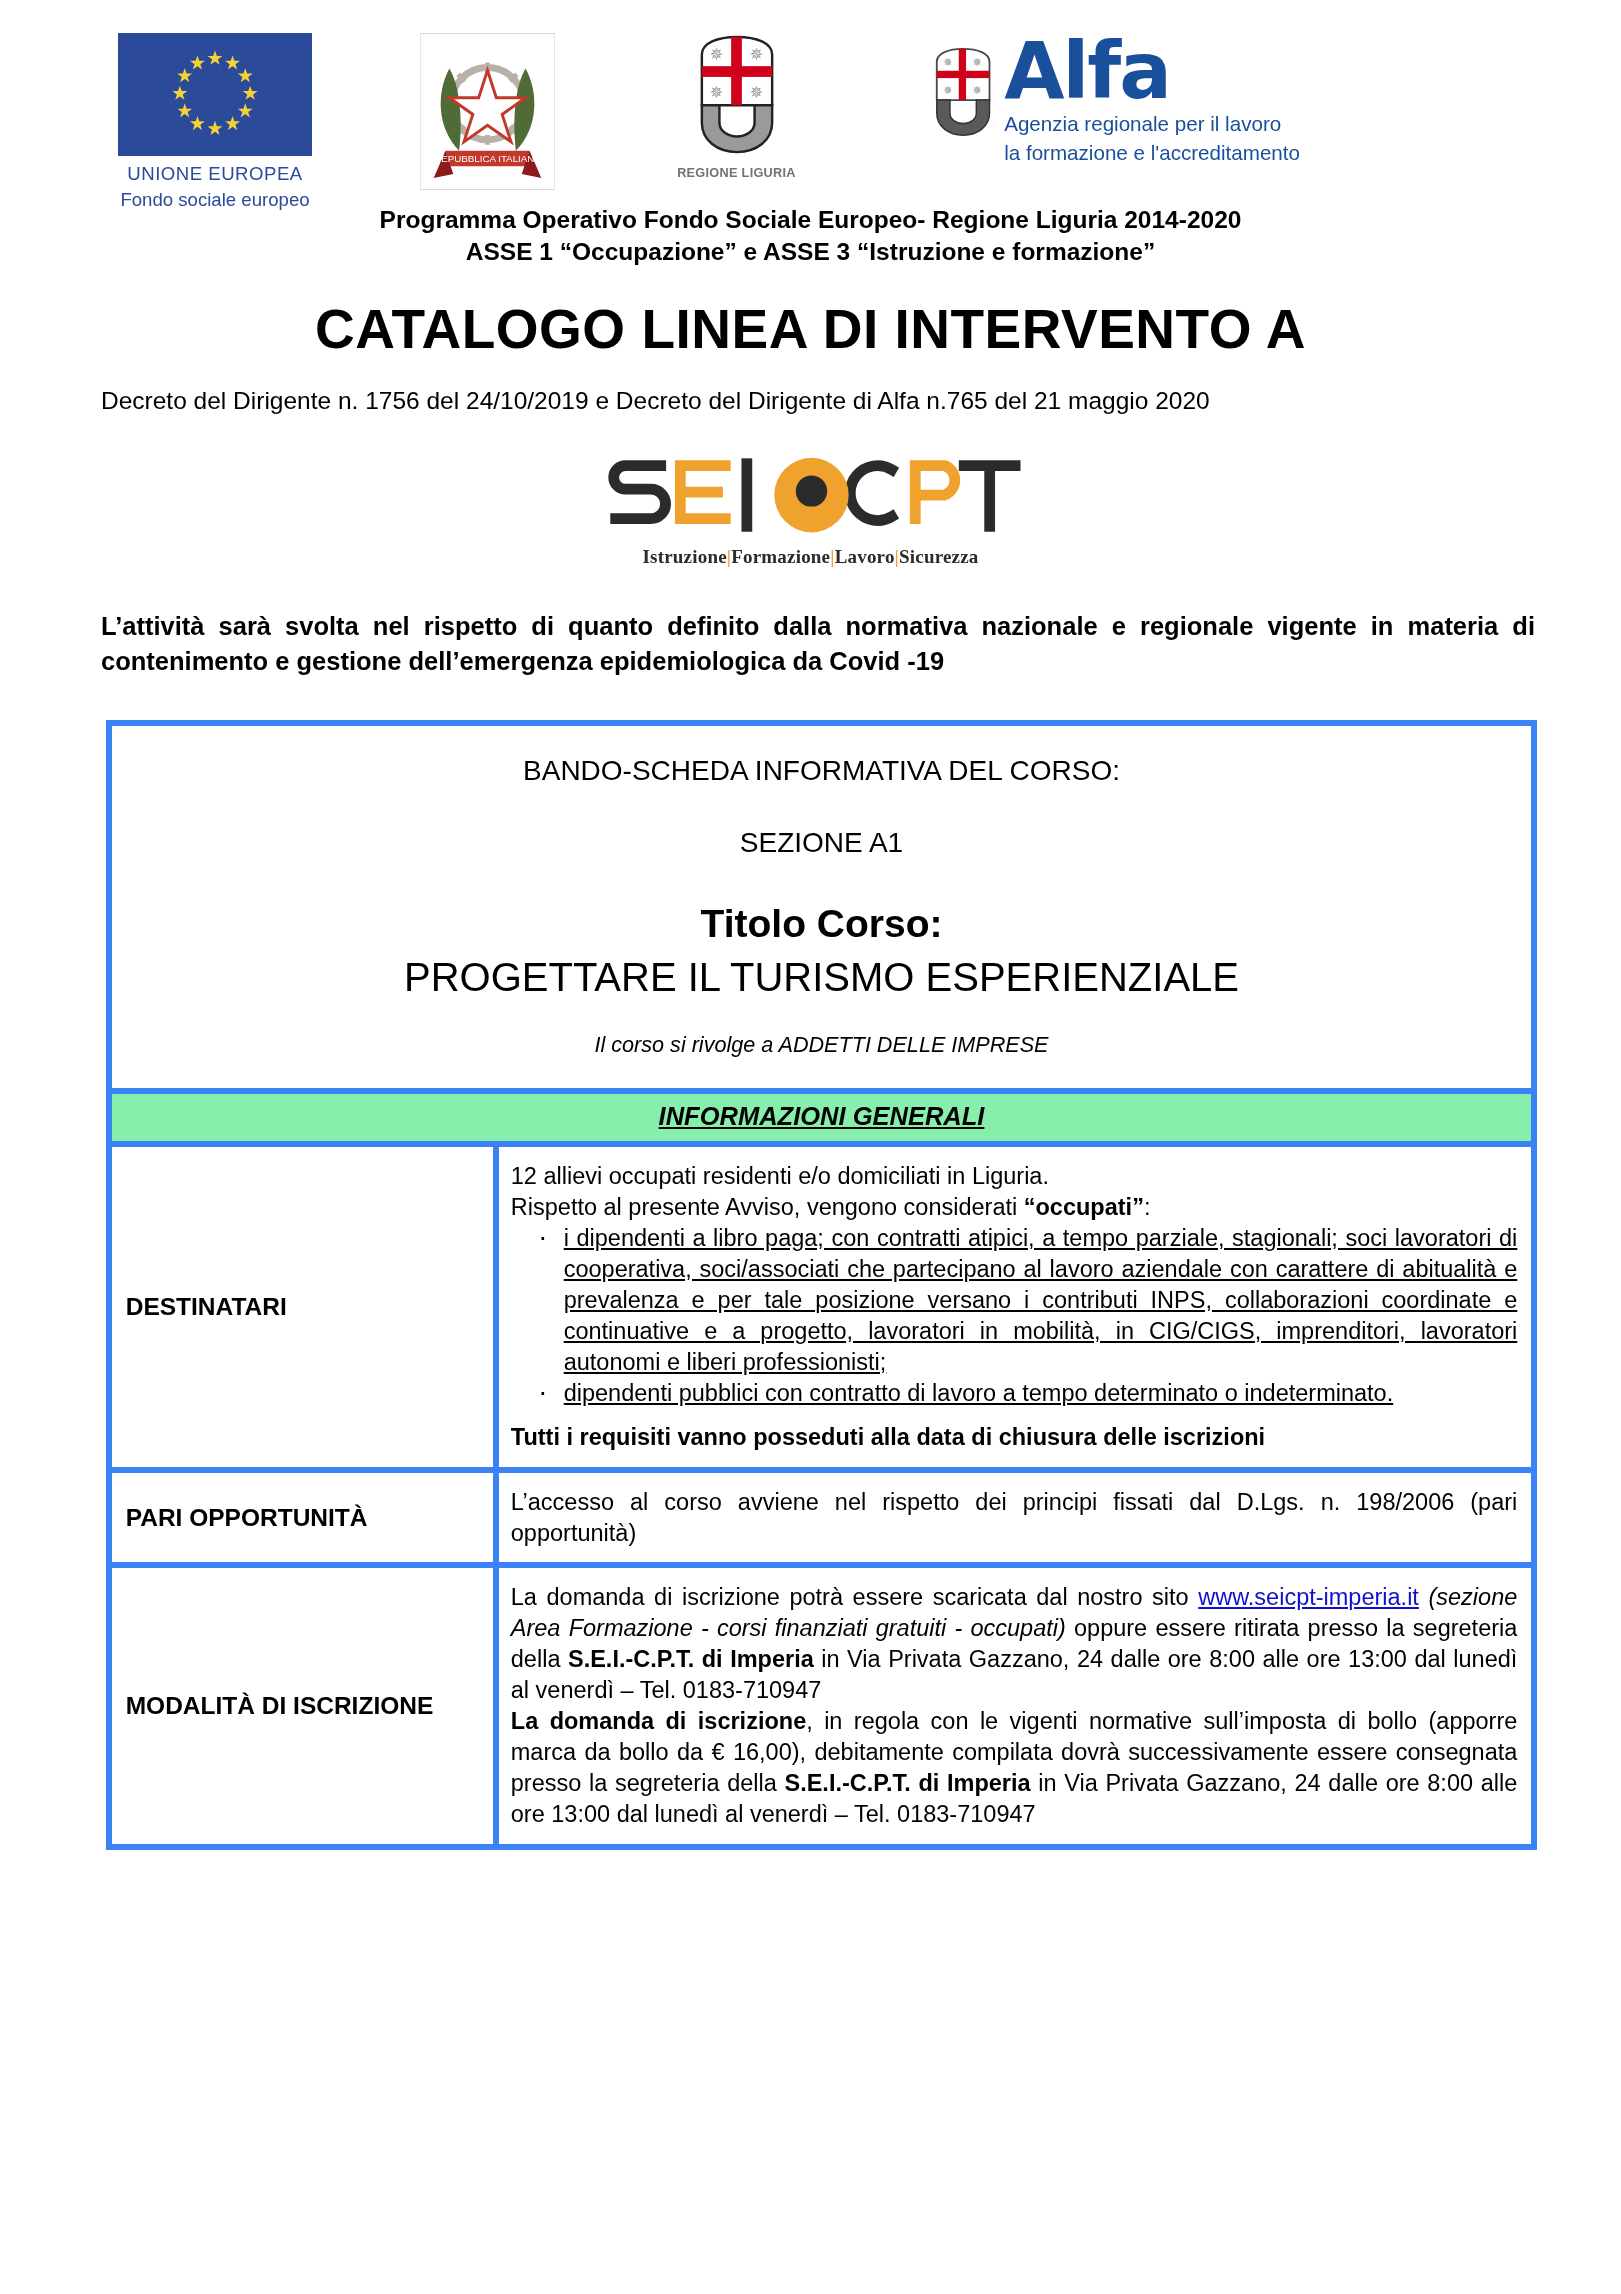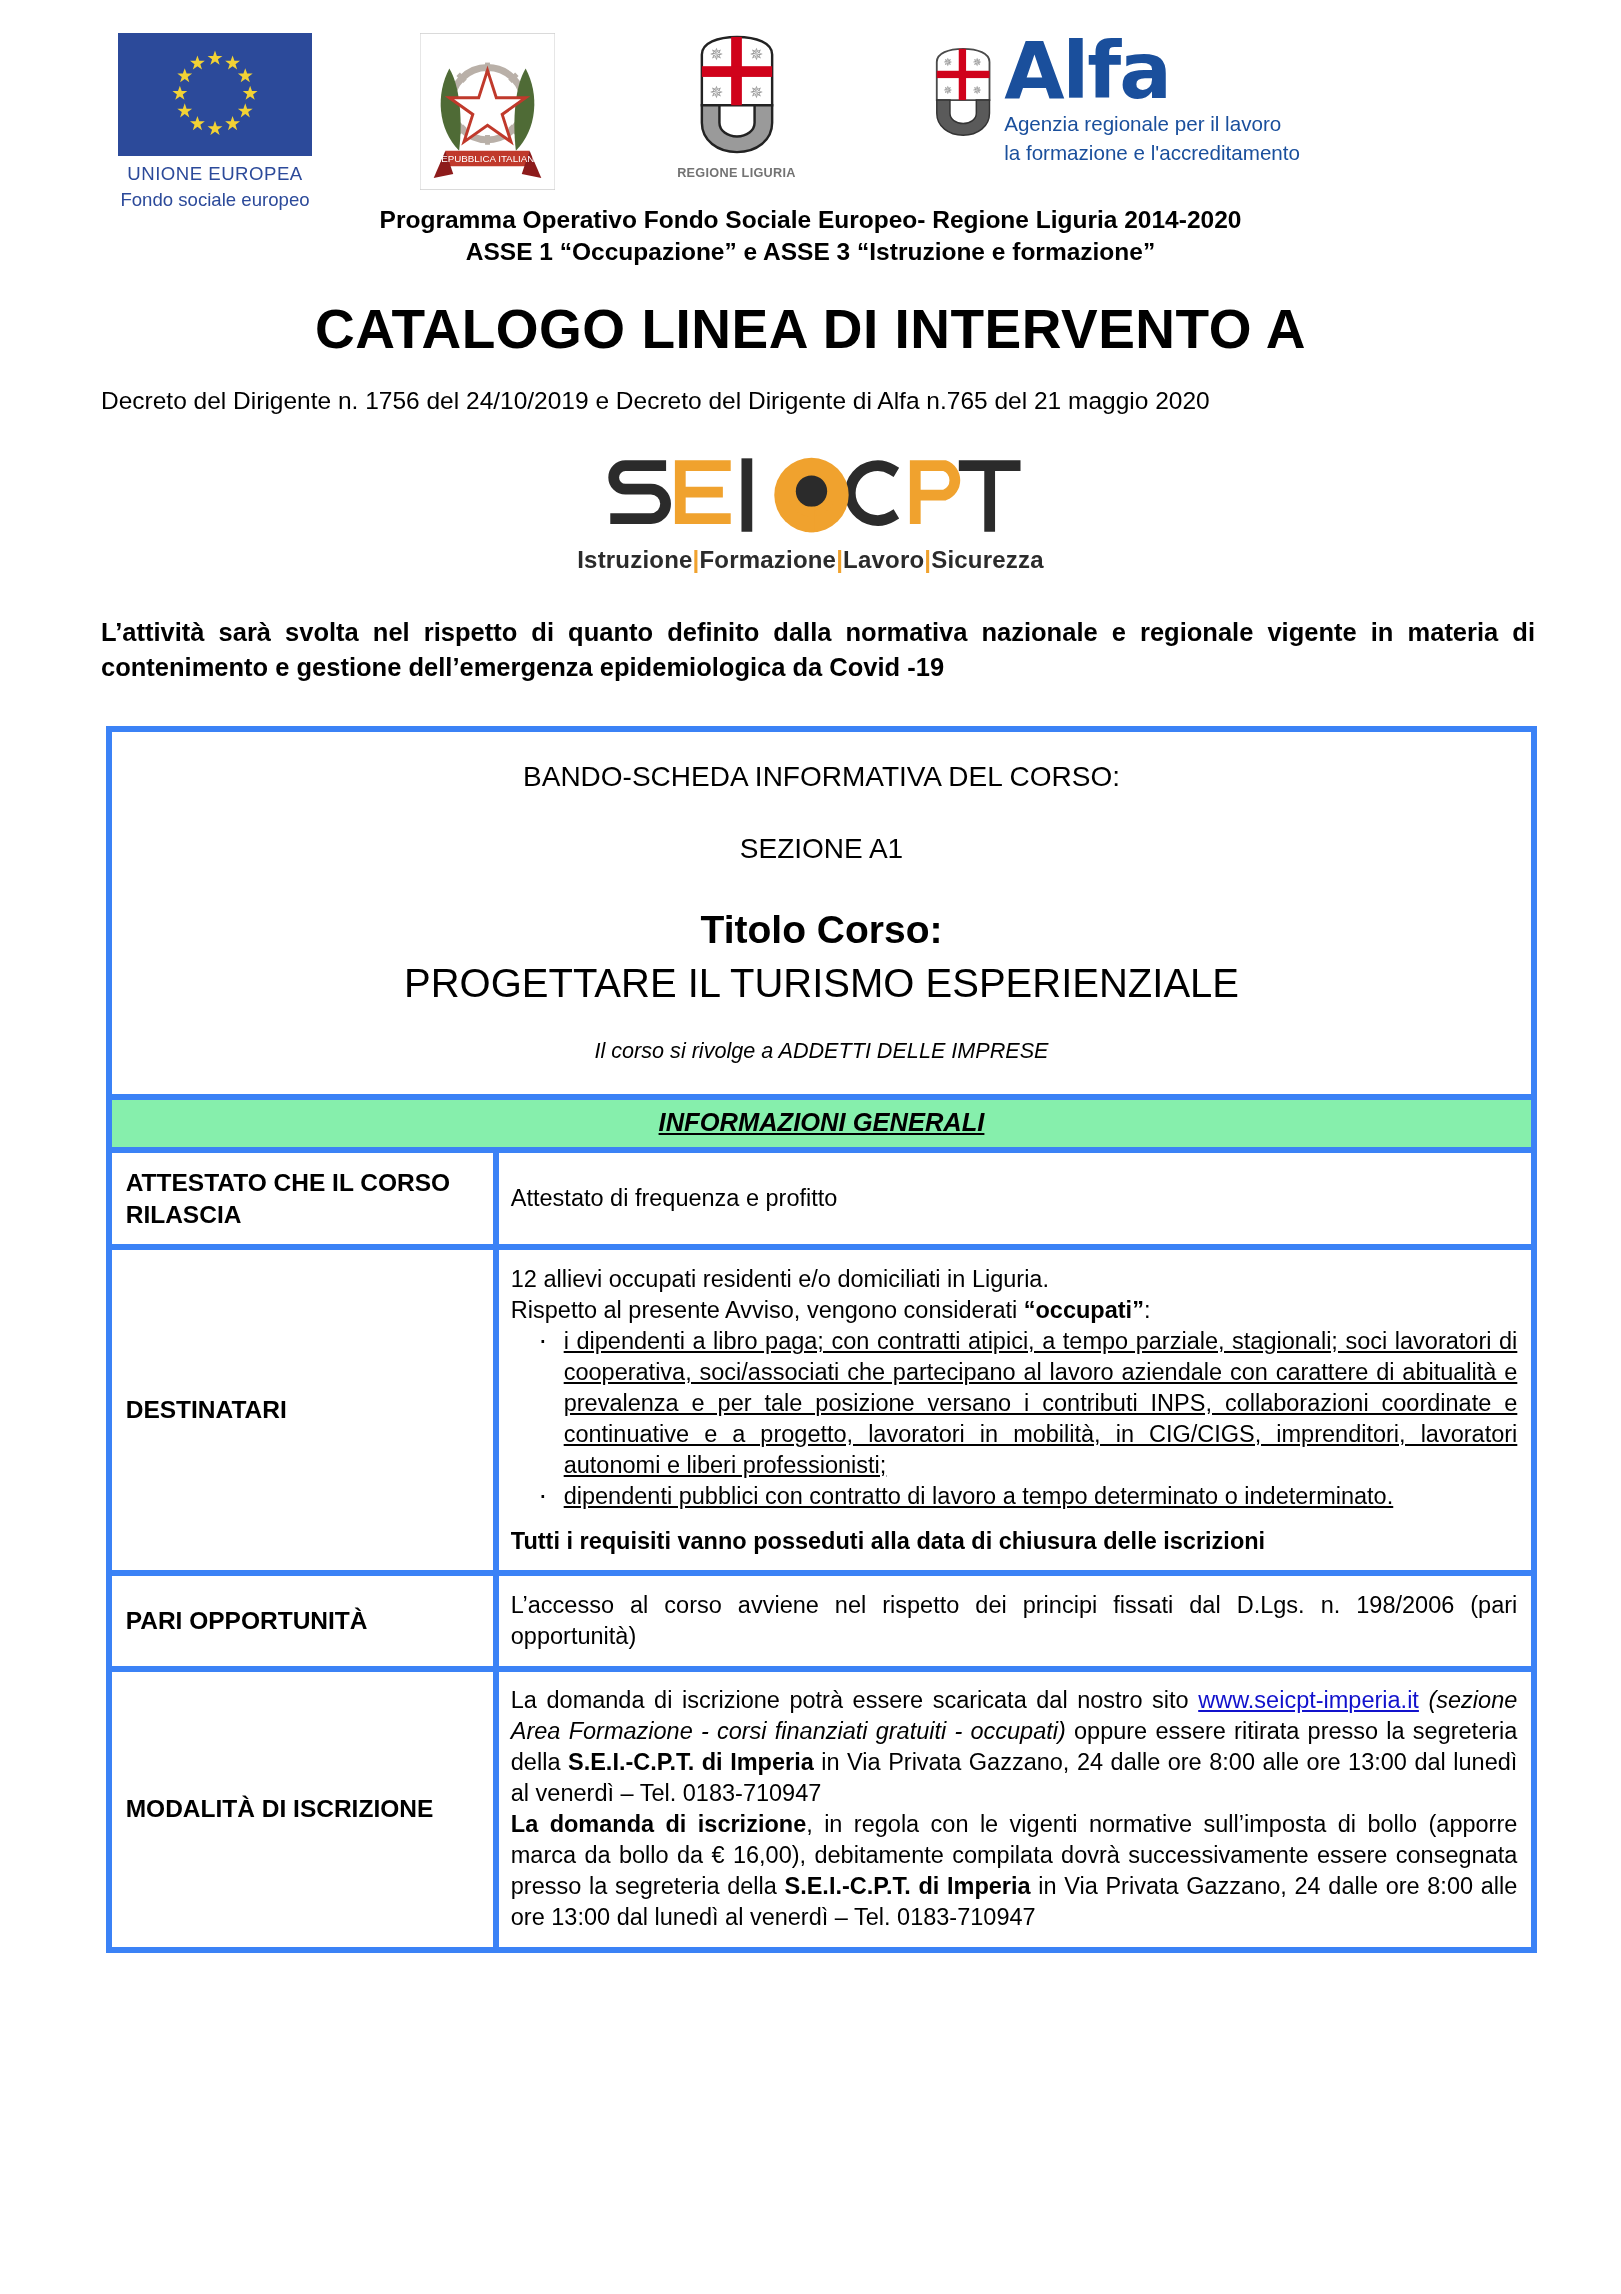--- a/index.html
+++ b/index.html
@@ -133,23 +133,23 @@
     display: flex;
     flex-direction: column;
     align-items: center;
   }
   .seicpt-row {
     display: flex;
     align-items: center;
     justify-content: center;
   }
   .seicpt-tag {
-    font-family: Liberation Sans, sans-serif;
-    font-weight: bold;
-    font-size: 24px;
+    font-family: Liberation Serif, serif;
+    font-weight: bold;
+    font-size: 19px;
     letter-spacing: 0.2px;
     color: #2b2b2b;
     margin-top: 2px;
   }
   .seicpt-tag .bar { color: #f0a22e; }
 
   
   .covid {
     font-family: "Liberation Sans", sans-serif;
     font-weight: bold;
@@ -423,24 +423,20 @@
             <div class="hdr-rivolge"><span>Il corso si rivolge a </span><span>ADDETTI DELLE IMPRESE</span></div>
           </td>
         </tr>
 
         <tr>
           <td colspan="2" class="band">
             <span>INFORMAZIONI GENERALI</span>
           </td>
         </tr>
 
-        <tr>
-          <td class="label">ATTESTATO CHE IL CORSO RILASCIA</td>
-          <td class="value mid">Attestato di frequenza e profitto</td>
-        </tr>
 
         <tr>
           <td class="label mid">DESTINATARI</td>
           <td class="value">
             <div class="p0">12 allievi occupati residenti e/o domiciliati in Liguria.</div>
             <div class="p0"><span>Rispetto al presente Avviso, vengono considerati </span><span class="bold">“occupati”</span><span>:</span></div>
             <ul class="bl">
               <li>i dipendenti a libro paga; con contratti atipici, a tempo parziale, stagionali; soci lavoratori di cooperativa, soci/associati che partecipano al lavoro aziendale con carattere di abitualità e prevalenza e per tale posizione versano i contributi INPS, collaborazioni coordinate e continuative e a progetto, lavoratori in mobilità, in CIG/CIGS, imprenditori, lavoratori autonomi e liberi professionisti;</li>
               <li>dipendenti pubblici con contratto di lavoro a tempo determinato o indeterminato.</li>
             </ul>

